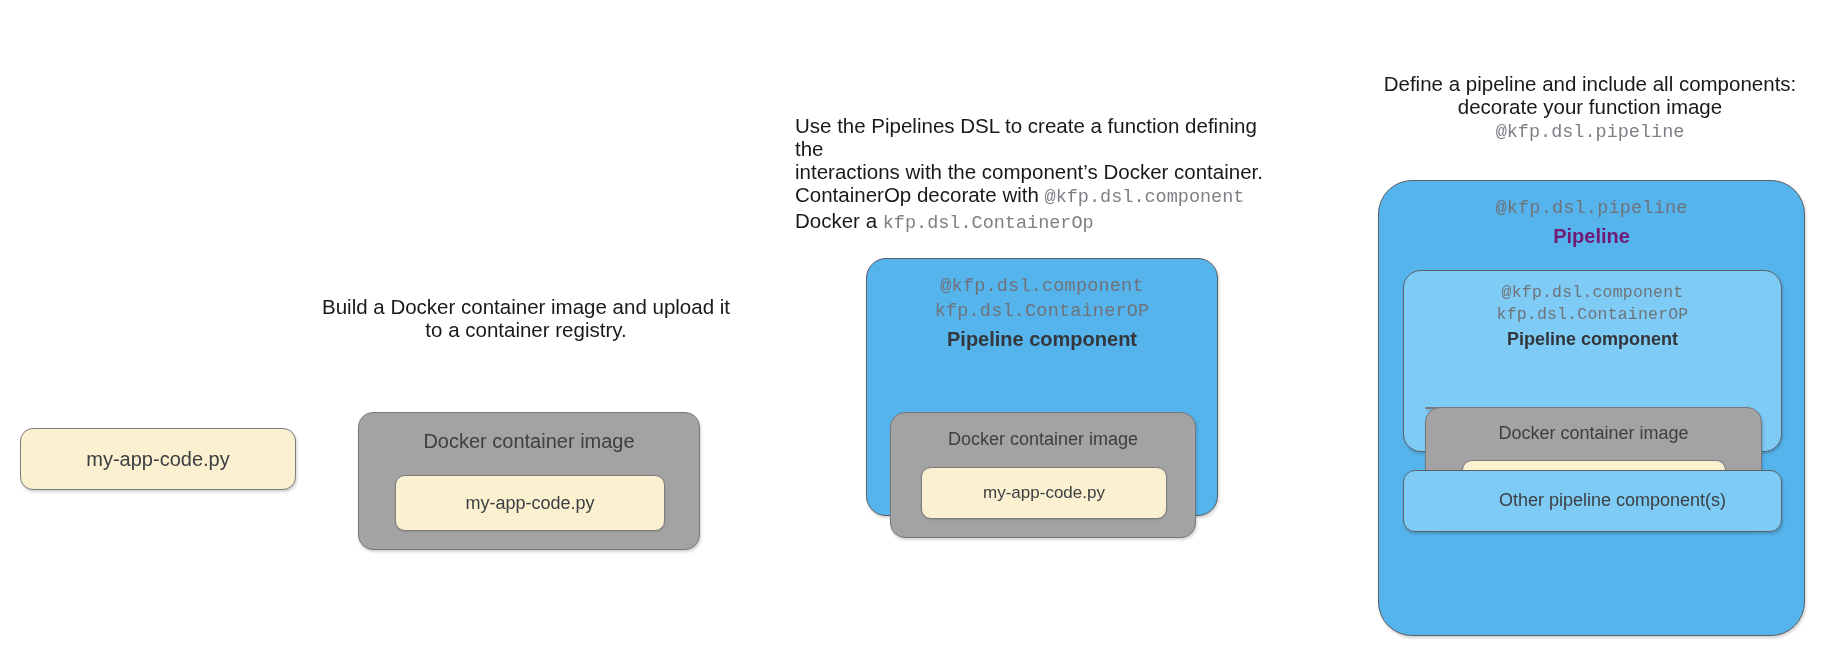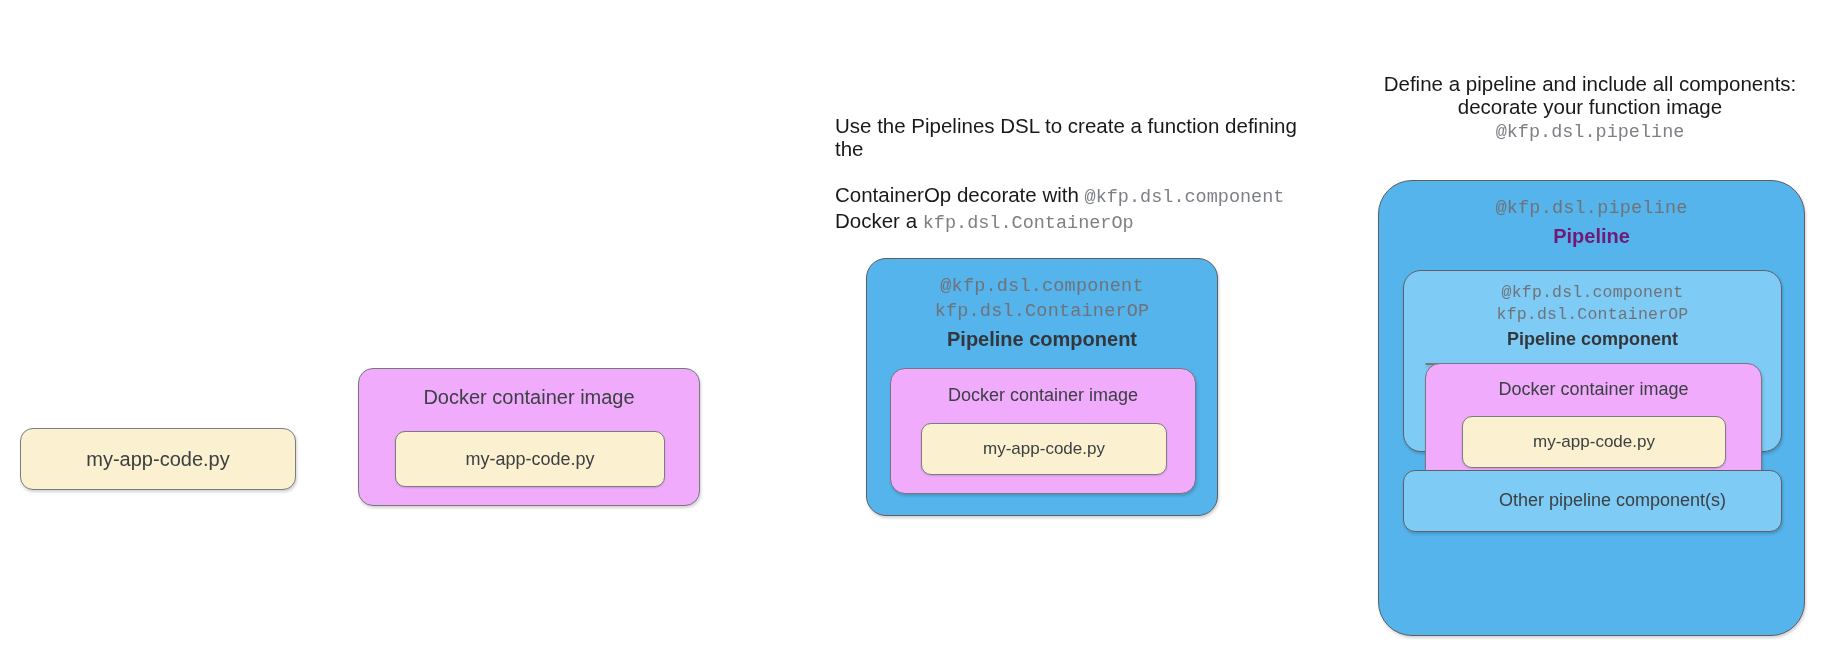--- a/index.html
+++ b/index.html
@@ -45,22 +45,23 @@
     box-sizing: border-box;
     border: 1.4px solid #60636a;
     border-radius: 14px;
     box-shadow: 1px 2px 3px rgba(0,0,0,0.18);
   }
   .node.cream {
     background: #fbf0d0;
     border-color: #7a7c80;
   }
   .node.gold {
-    background: #f0abfc;
+    background: #a3a3a3;
     border-color: #76787c;
+    margin-top: 44px;
   }
   .node.blue-dark {
     background: #55b4ec;
     border-color: #5c5f64;
   }
   .node.blue-light {
     background: #7ecbf6;
     border-color: #5e6166;
   }
 
@@ -96,32 +97,33 @@
 <div class="stage">
 
   <div class="group" style="left:0px; top:0px; width:320px; height:652px;">
     <div class="node cream" style="left:20px; top:428px; width:276px; height:62px; border-radius:13px;">
       <div class="node-label lbl-20" style="top:19px;">my-app-code.py</div>
     </div>
   </div>
 
   <div class="group" style="left:0px; top:0px; width:760px; height:652px;">
 
+    <div class="caption" style="left:316px; top:295px; width:420px;"><span>Build a Docker container image and upload it</span><br><span>to a container registry.</span></div>
 
     <div class="node gold" style="left:358px; top:368px; width:342px; height:138px; border-radius:15px;">
       <div class="node-label lbl-20" style="top:17px;">Docker container image</div>
       <div class="node cream" style="left:36px; top:62px; width:270px; height:56px; border-radius:10px; box-shadow:0 1px 2px rgba(0,0,0,0.14);">
         <div class="node-label lbl-18" style="top:17px;">my-app-code.py</div>
       </div>
     </div>
   </div>
 
   <div class="group" style="left:0px; top:0px; width:1270px; height:652px;">
 
-    <div class="caption caption-left" style="left:795px; top:114px; width:470px; line-height:23px;margin-left:40px;"><span>Use the Pipelines DSL to create a function defining the</span><br><br><span>ContainerOp decorate with </span><span class="mono">@kfp.dsl.component</span><br><span>Docker a </span><span class="mono">kfp.dsl.ContainerOp</span></div>
+    <div class="caption caption-left" style="left:795px; top:114px; width:470px; line-height:23px;"><span>Use the Pipelines DSL to create a function defining the</span><br><span>interactions with the component’s Docker container.</span><br><span>ContainerOp decorate with </span><span class="mono">@kfp.dsl.component</span><br><span>Docker a </span><span class="mono">kfp.dsl.ContainerOp</span></div>
 
     <div class="node blue-dark" style="left:866px; top:258px; width:352px; height:258px; border-radius:20px;">
       <div class="mono-label mono-18" style="top:17px;">@kfp.dsl.component</div>
       <div class="mono-label mono-18" style="top:42px;">kfp.dsl.ContainerOP</div>
       <div class="node-label lbl-20" style="top:69px; color:#33373b; font-weight:600;">Pipeline component</div>
 
       <div class="node gold" style="left:23px; top:109px; width:306px; height:126px; border-radius:15px;">
         <div class="node-label lbl-18" style="top:16px;">Docker container image</div>
         <div class="node cream" style="left:30px; top:54px; width:246px; height:52px; border-radius:10px; box-shadow:0 1px 2px rgba(0,0,0,0.14);">
           <div class="node-label lbl-17" style="top:15px;">my-app-code.py</div>

